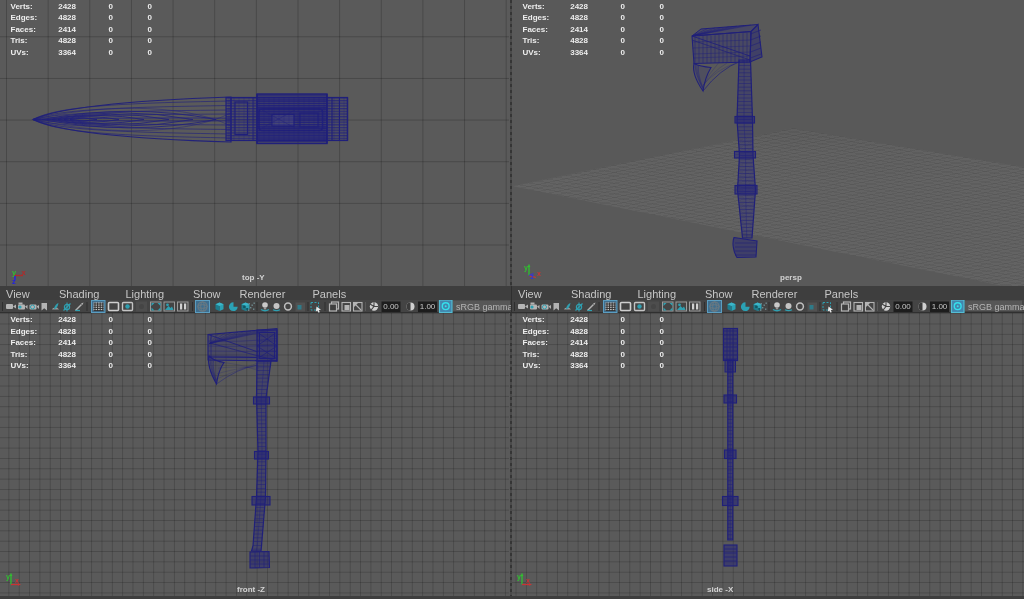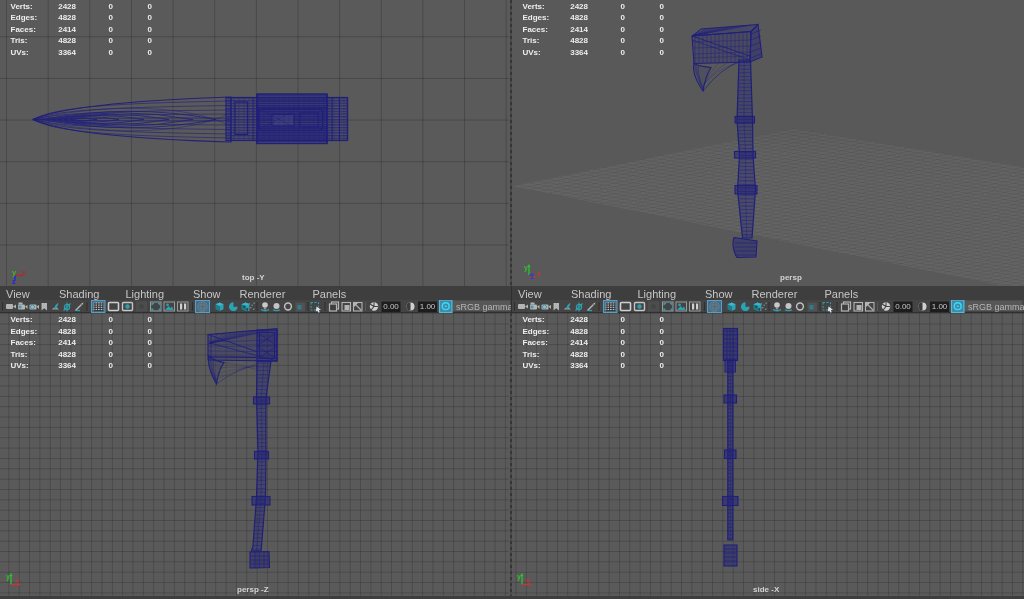--- a/index.html
+++ b/index.html
@@ -563,21 +563,21 @@
 <div class="hud hv" style="left:85px;top:338.0px;width:28px">0</div>
 <div class="hud hv" style="left:124px;top:338.0px;width:28px">0</div>
 <div class="hud" style="left:10.5px;top:349.5px">Tris:</div>
 <div class="hud hv" style="left:42px;top:349.5px;width:34px">4828</div>
 <div class="hud hv" style="left:85px;top:349.5px;width:28px">0</div>
 <div class="hud hv" style="left:124px;top:349.5px;width:28px">0</div>
 <div class="hud" style="left:10.5px;top:361.0px">UVs:</div>
 <div class="hud hv" style="left:42px;top:361.0px;width:34px">3364</div>
 <div class="hud hv" style="left:85px;top:361.0px;width:28px">0</div>
 <div class="hud hv" style="left:124px;top:361.0px;width:28px">0</div>
-<div class="vlabel" style="left:237px;top:585px">persp -Z</div>
+<div class="vlabel" style="left:237px;top:585px">front -Z</div>
 <svg class="abs" style="left:6px;top:571px" width="22" height="17">
     <line x1="5" y1="13.5" x2="5" y2="4" stroke="#30c030" stroke-width="1.3"></line>
     <path d="M3.6,5 L5,1.8 L6.4,5 Z" fill="#30c030"></path>
     <text x="0" y="7.5" fill="#30c030" font-size="7" font-weight="bold">y</text>
     <line x1="5" y1="13.5" x2="13" y2="13.5" stroke="#c93434" stroke-width="1.3"></line>
     <path d="M12,12.2 L15,13.5 L12,14.8 Z" fill="#c93434"></path>
     <text x="9" y="11.5" fill="#c93434" font-size="7" font-weight="bold">x</text>
   </svg>
 <div class="vp" style="left:512px;top:313px;width:512px;height:286px;background-color:#5a5a5a;background-image:linear-gradient(to right,rgba(0,0,0,0.18) 1px,transparent 1px),linear-gradient(to bottom,rgba(0,0,0,0.18) 1px,transparent 1px);background-size:10.35px 10.35px;background-position:3.55px 0.15px;"></div>
 <svg class="abs" style="left:512px;top:313px" width="512" height="286">
@@ -668,21 +668,21 @@
 <div class="hud hv" style="left:597px;top:338.0px;width:28px">0</div>
 <div class="hud hv" style="left:636px;top:338.0px;width:28px">0</div>
 <div class="hud" style="left:522.5px;top:349.5px">Tris:</div>
 <div class="hud hv" style="left:554px;top:349.5px;width:34px">4828</div>
 <div class="hud hv" style="left:597px;top:349.5px;width:28px">0</div>
 <div class="hud hv" style="left:636px;top:349.5px;width:28px">0</div>
 <div class="hud" style="left:522.5px;top:361.0px">UVs:</div>
 <div class="hud hv" style="left:554px;top:361.0px;width:34px">3364</div>
 <div class="hud hv" style="left:597px;top:361.0px;width:28px">0</div>
 <div class="hud hv" style="left:636px;top:361.0px;width:28px">0</div>
-<div class="vlabel" style="left:753px;top:585px">side -X</div>
+<div class="vlabel" style="left:707px;top:585px">side -X</div>
 <svg class="abs" style="left:517px;top:571px" width="22" height="17">
     <line x1="5" y1="13.5" x2="5" y2="4" stroke="#30c030" stroke-width="1.3"></line>
     <path d="M3.6,5 L5,1.8 L6.4,5 Z" fill="#30c030"></path>
     <text x="0" y="7.5" fill="#30c030" font-size="7" font-weight="bold">y</text>
     <line x1="5" y1="13.5" x2="13" y2="13.5" stroke="#c93434" stroke-width="1.3"></line>
     <path d="M12,12.2 L15,13.5 L12,14.8 Z" fill="#c93434"></path>
     <text x="9" y="11.5" fill="#c93434" font-size="7" font-weight="bold">x</text>
   </svg>
 <div class="abs" style="left:509.5px;top:0;width:2.5px;height:285.5px;background:#424242;background-image:repeating-linear-gradient(to bottom,#353535 0 3px,#4a4a4a 3px 6px)"></div>
 <div class="abs" style="left:509.5px;top:313px;width:2.5px;height:286px;background:#424242;background-image:repeating-linear-gradient(to bottom,#353535 0 3px,#4a4a4a 3px 6px)"></div>

